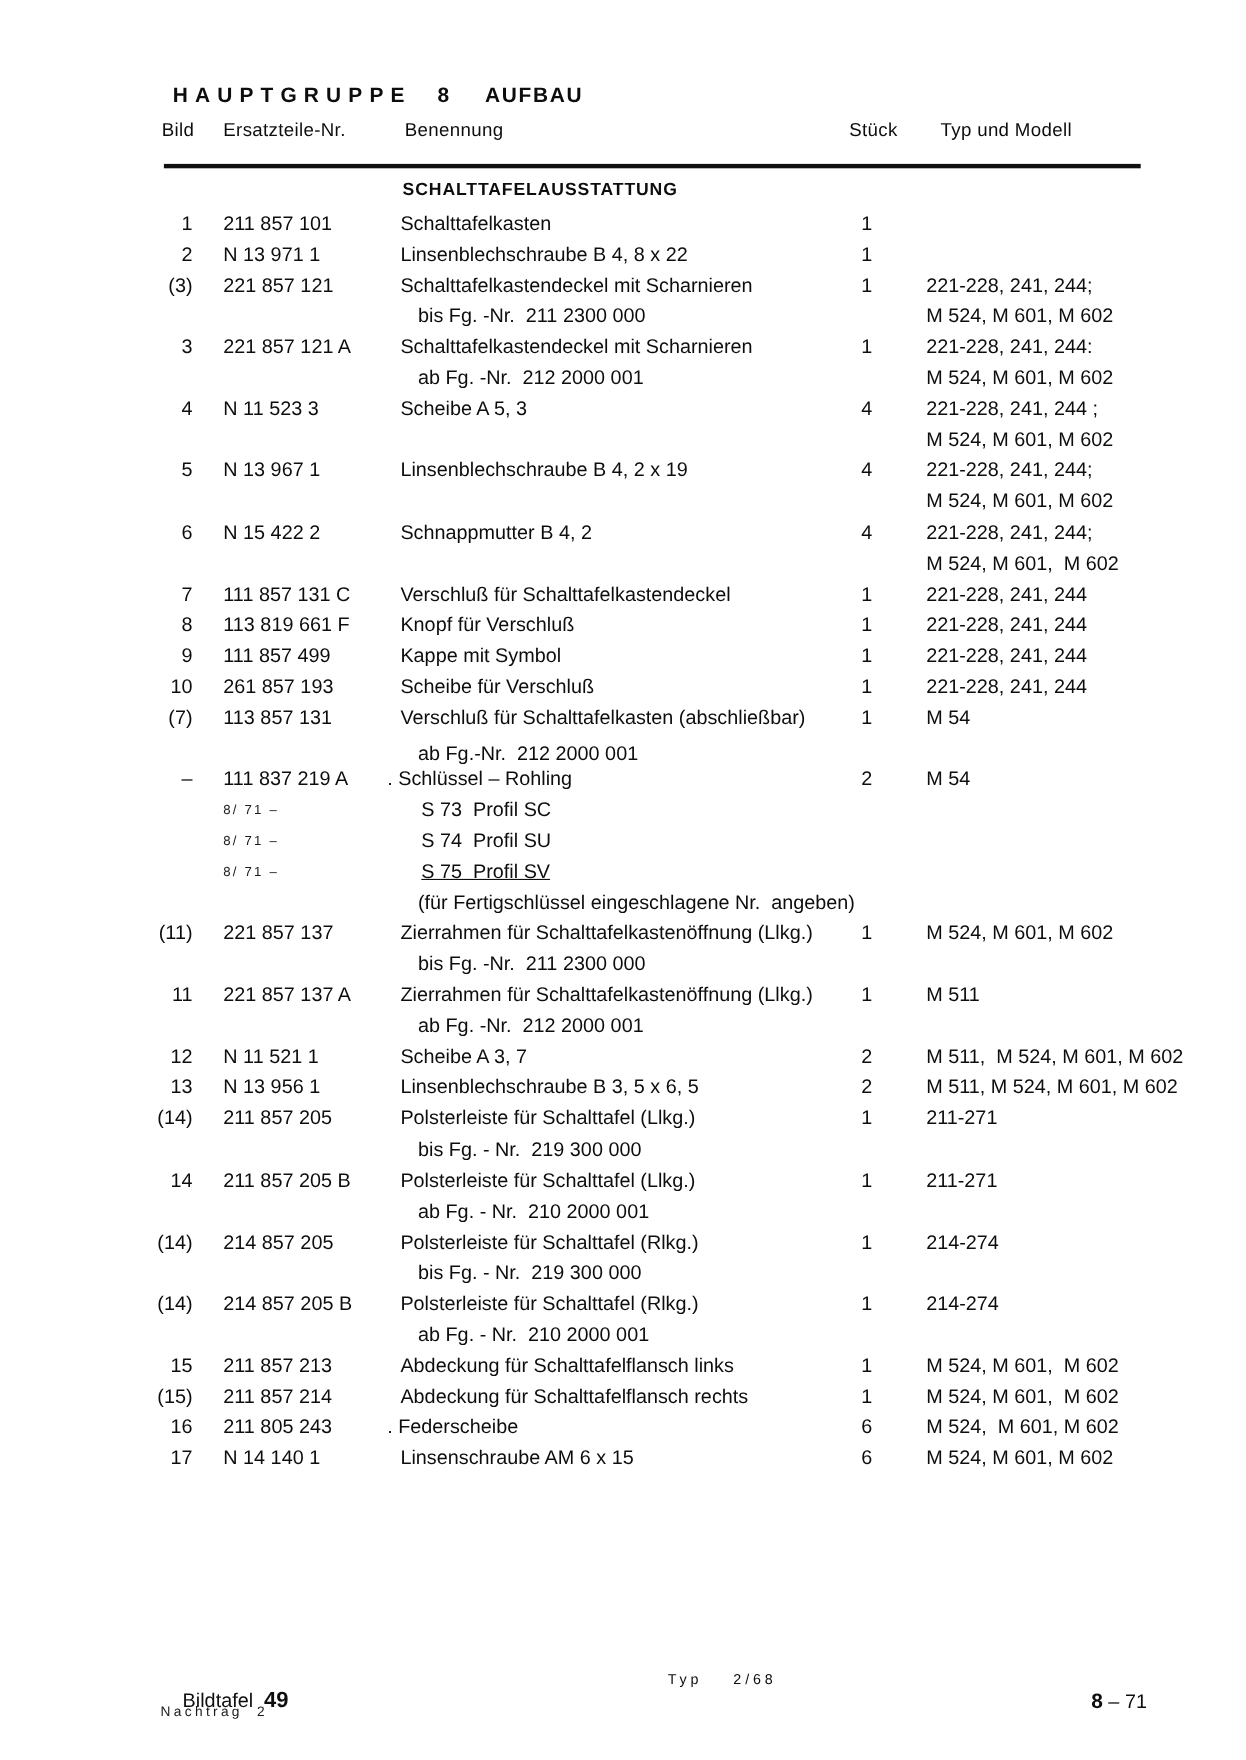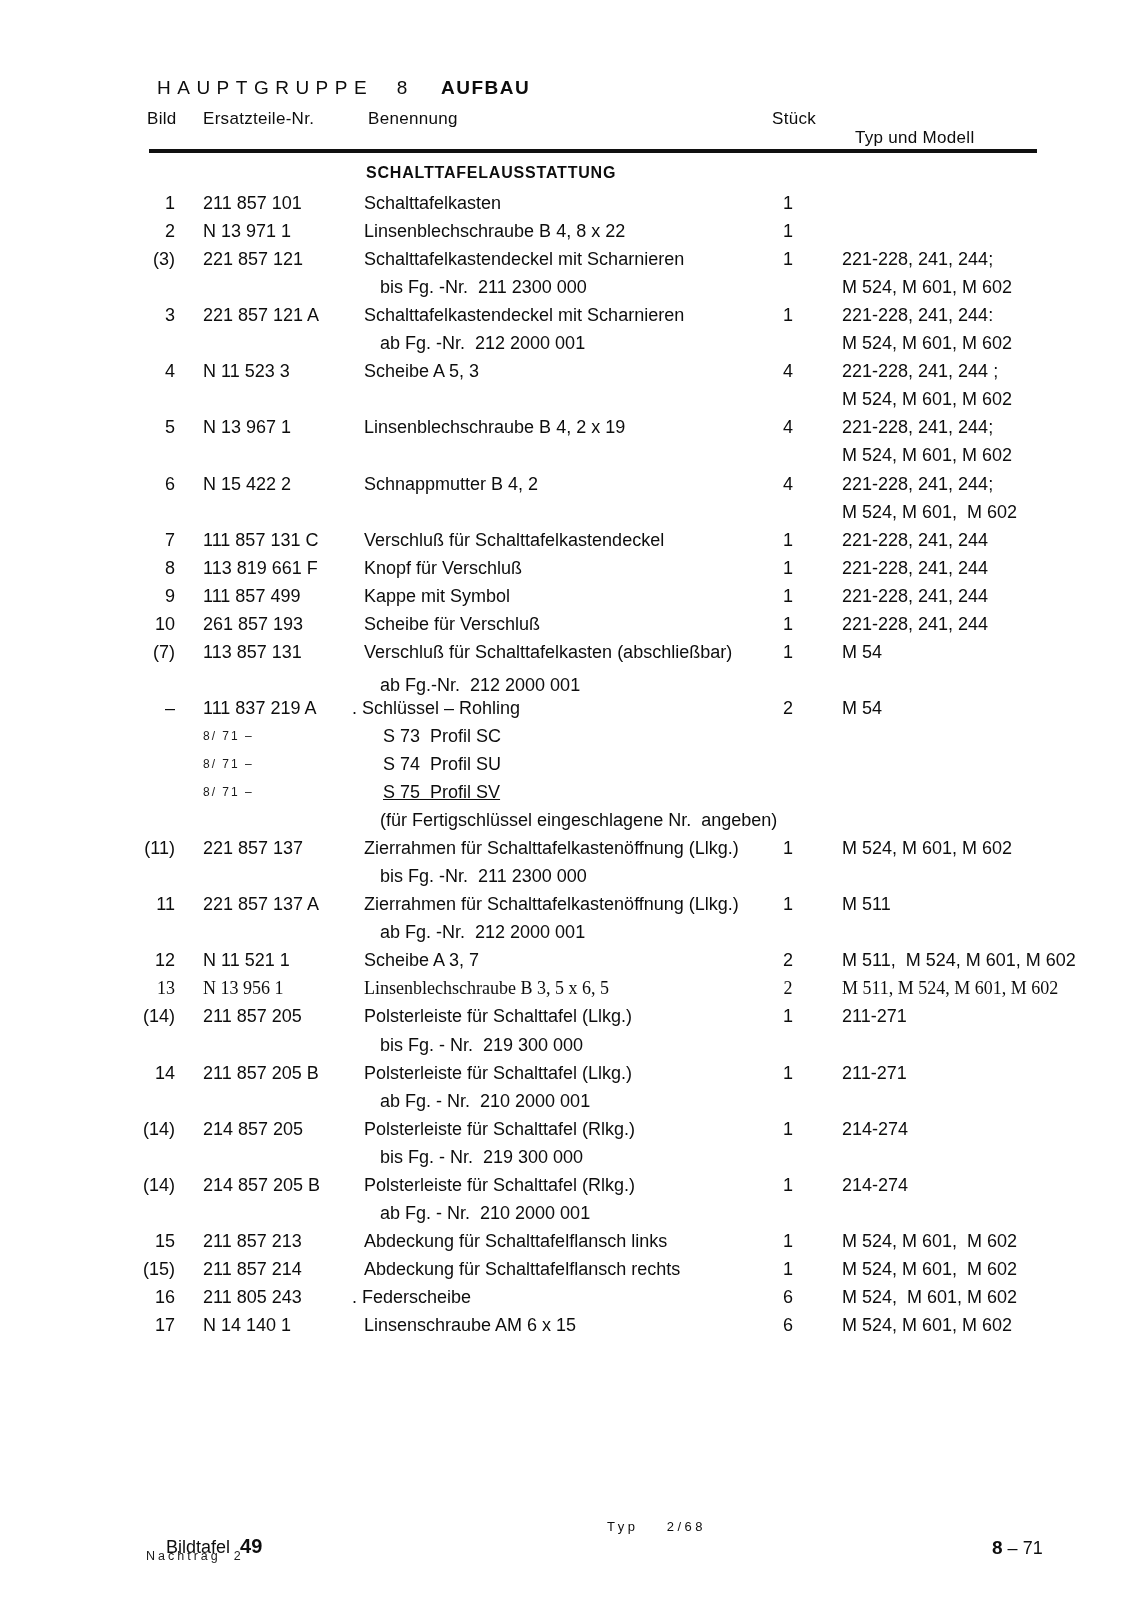--- a/index.html
+++ b/index.html
@@ -5,21 +5,21 @@
   html,body{margin:0;padding:0;background:#e8e8e8;}
   .page{
     position:relative;
     width:1133px;height:1600px;
     background:#ffffff;
     font-family:"Liberation Sans","DejaVu Sans",sans-serif;
     color:#0d0d0d;
     overflow:hidden;
   }
   .abs{position:absolute;white-space:pre;}
-  .group-title{font-size:19px;font-weight:normal;letter-spacing:6.5px;}
+  .group-title{font-size:19px;font-weight:bold;letter-spacing:6.5px;}
   .group-sub{font-size:19px;font-weight:bold;letter-spacing:1.5px;}
   .colhead{font-size:17px;letter-spacing:0.3px;text-align:right;}
   .rule{position:absolute;background:#101010;}
   .section-title{font-size:16px;font-weight:bold;letter-spacing:0.8px;}
   .tline{position:absolute;left:0;width:1133px;height:28px;line-height:28px;font-size:18px;}
   .cell{position:absolute;white-space:pre;}
   .c-bild{left:103px;width:72px;text-align:right;}
   .c-nr{left:203px;}
   .c-nr.small{font-size:12px;letter-spacing:2px;color:#1a1a1a;}
   .c-stk{left:760px;width:56px;text-align:center;}
@@ -36,21 +36,21 @@
 
 <div class="page">
 
   <span class="abs group-title" style="left:157px;top:77px;">HAUPTGRUPPE  8</span>
   <span class="abs group-sub" style="left:441px;top:77px;">AUFBAU</span>
 
   <span class="abs colhead" style="left:147px;top:109px;">Bild</span>
   <span class="abs colhead" style="left:203px;top:109px;">Ersatzteile-Nr.</span>
   <span class="abs colhead" style="left:368px;top:109px;">Benennung</span>
   <span class="abs colhead" style="left:772px;top:109px;">Stück</span>
-  <span class="abs colhead" style="left:855px;top:109px;margin-top:19px;">Typ und Modell</span>
+  <span class="abs colhead" style="left:855px;top:109px;">Typ und Modell</span>
 
   <div class="rule" style="left:149px;top:149px;width:888px;height:4px;"></div>
 
   <span class="abs section-title" style="left:366px;top:164px;">SCHALTTAFELAUSSTATTUNG</span>
 
   <div id="lines">
       <div class="tline" style="top: 189px;">
         <span class="cell c-bild">1</span>
         <span class="cell c-nr">211 857 101</span>
         <span class="cell c-ben" style="left: 364px;">Schalttafelkasten</span>
@@ -194,21 +194,21 @@
       <div class="tline" style="top: 918.3px;">
         <span class="cell c-ben" style="left: 380px;">ab Fg. -Nr.  212 2000 001</span>
       </div>
       <div class="tline" style="top: 946.35px;">
         <span class="cell c-bild">12</span>
         <span class="cell c-nr">N 11 521 1</span>
         <span class="cell c-ben" style="left: 364px;">Scheibe A 3, 7</span>
         <span class="cell c-stk">2</span>
         <span class="cell c-typ">M 511,  M 524, M 601, M 602</span>
       </div>
-      <div class="tline" style="top: 974.4px; font-family: Liberation Serif, serif;">
+      <div class="tline" style="top: 974.4px;">
         <span class="cell c-bild">13</span>
         <span class="cell c-nr">N 13 956 1</span>
         <span class="cell c-ben" style="left: 364px;">Linsenblechschraube B 3, 5 x 6, 5</span>
         <span class="cell c-stk">2</span>
         <span class="cell c-typ">M 511, M 524, M 601, M 602</span>
       </div>
       <div class="tline" style="top: 1002.45px;">
         <span class="cell c-bild">(14)</span>
         <span class="cell c-nr">211 857 205</span>
         <span class="cell c-ben" style="left: 364px;">Polsterleiste für Schalttafel (Llkg.)</span>

